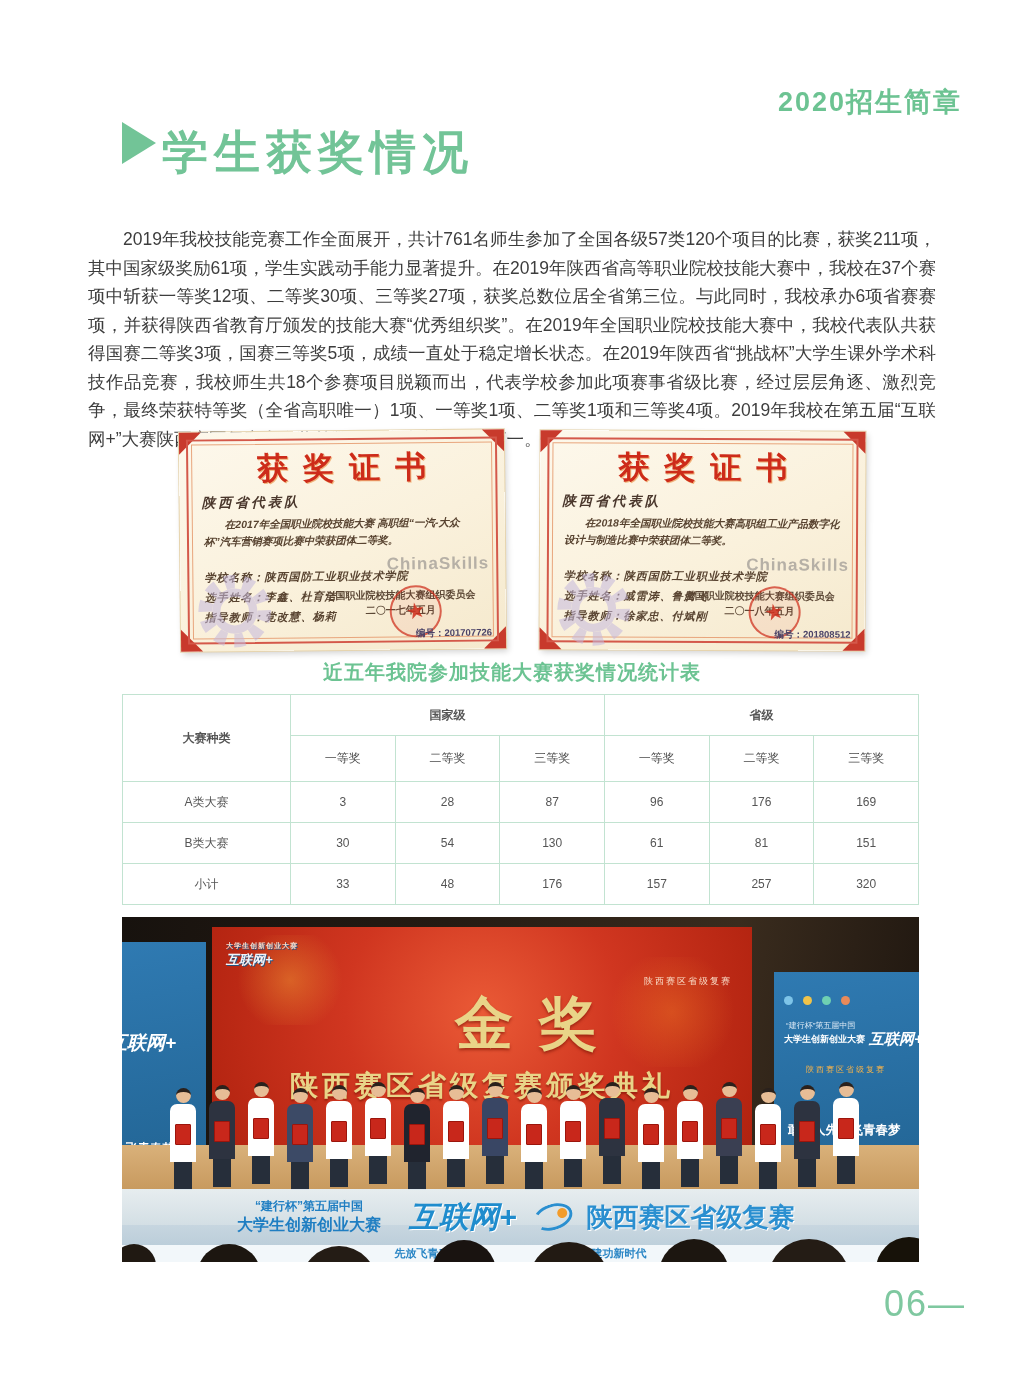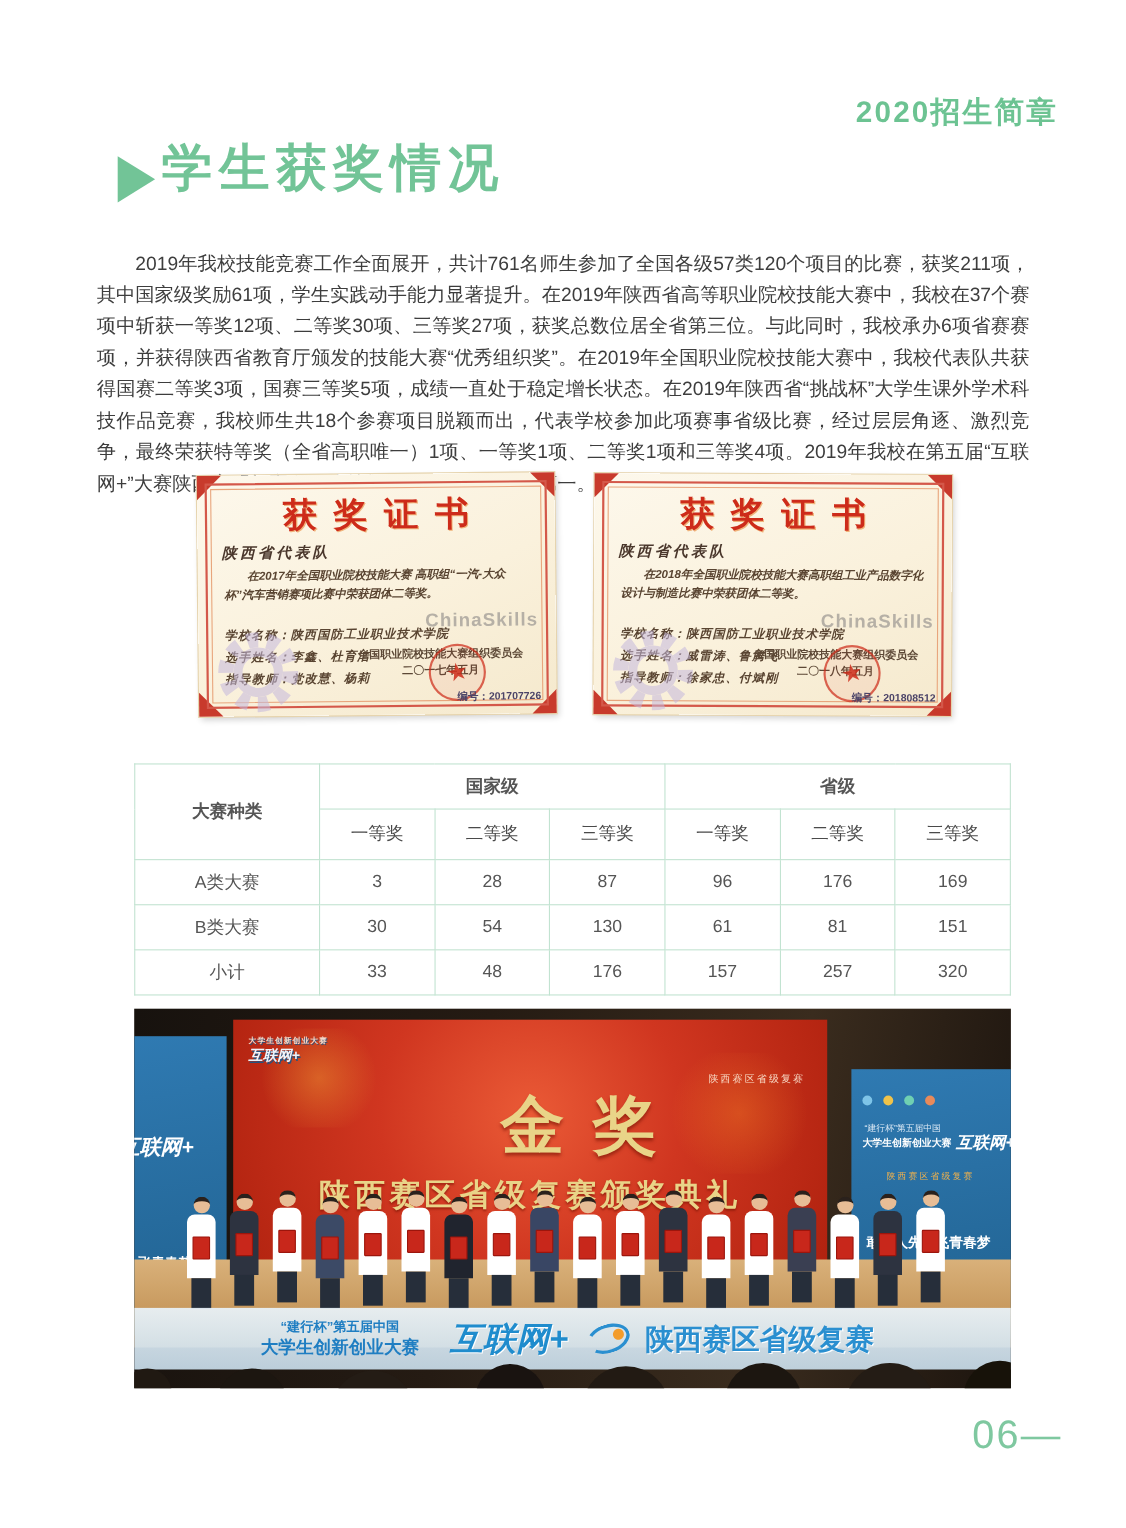--- a/index.html
+++ b/index.html
@@ -5,21 +5,21 @@
   * { margin:0; padding:0; box-sizing:border-box; }
   html,body { background:#ffffff; }
   body { font-family:"Liberation Sans", sans-serif; }
   .page { position:relative; width:1024px; height:1389px; background:#ffffff; overflow:hidden; }
 
   
   .badge { position:absolute; top:84px; right:62px; font-size:27px; font-weight:bold;
            color:#6cc392; letter-spacing:2px; }
 
   
-  .title-row { position:absolute; top:122px; left:107px; display:flex; align-items:flex-end; }
+  .title-row { position:absolute; top:122px; left:122px; display:flex; align-items:flex-start; }
   .tri { width:0; height:0; border-top:21px solid transparent; border-bottom:21px solid transparent;
          border-left:34px solid #72c497; margin-right:6px; }
   .page-title { font-size:46px; font-weight:bold; color:#72c497; letter-spacing:6px; }
 
   
   .intro { position:absolute; top:225px; left:88px; width:848px; font-size:17.5px; line-height:28.5px;
            color:#3d3d3d; text-align:justify; text-indent:2em; }
 
   
   .cert { position:absolute; top:431px; width:325px; height:219px;
@@ -53,21 +53,21 @@
   .cert-seal { position:absolute; right:64px; bottom:12px; width:52px; height:52px; border-radius:50%;
                border:2px solid rgba(205,43,26,0.7); background:rgba(220,60,40,0.07);
                display:flex; align-items:center; justify-content:center; transform:rotate(-12deg); }
   .cert-seal span { color:rgba(205,43,26,0.85); font-size:22px; }
 
   
   .table-title { position:absolute; top:659px; left:0; width:1024px; text-align:center;
                  font-size:20px; font-weight:bold; color:#6cc392; letter-spacing:1px; }
   table.awards { position:absolute; top:694px; left:122px; width:797px; border-collapse:collapse;
                  table-layout:fixed; }
-  table.awards td { border:1px solid #c2e3d1; text-align:center; font-size:16px; color:#555; height:41px; background:#fff; }
+  table.awards td { border:1px solid #c2e3d1; text-align:center; font-size:12px; color:#555; height:41px; background:#fff; }
   td.gcell { background:#85cba3; color:#ffffff; font-weight:bold; font-size:18px; }
   td.cat { font-size:19px; border-right:3px solid #ffffff; }
   td.gp  { border-left:3px solid #ffffff;margin-top:30px; }
   tr.subhead td { height:46px; color:#4a4a4a; }
   td.rowlabel { font-size:16px; color:#4a4a4a; }
 
   
   .photo { position:absolute; top:917px; left:122px; width:797px; height:345px; overflow:hidden;
            background:linear-gradient(100deg,#17120e 0%,#251b13 38%,#3a2c1e 72%,#1c140e 100%); }
   .screen { position:absolute; left:90px; top:10px; width:540px; height:225px;
@@ -203,20 +203,21 @@
     <div class="cert-issuer">
       <div>全国职业院校技能大赛组织委员会</div>
       <div>二〇一八年五月</div>
     </div>
     <div class="cert-seal">
         <span>★</span>
       </div>
     <div class="cert-serial">编号：201808512</div>
   </div>
 
+  <div class="table-title">近五年我院参加技能大赛获奖情况统计表</div>
 
   <table class="awards">
     <colgroup>
         <col style="width:168px">
         <col>
         <col>
         <col>
         <col>
         <col>
         <col>
@@ -413,18 +414,22 @@
 
     <div class="stage-banner">
       <div class="sb-left">
         <div class="s1">“建行杯”第五届中国</div>
         <div class="s2">大学生创新创业大赛</div>
       </div>
       <div class="sb-brand">互联网+</div>
       <div class="sb-swoosh"></div>
       <div class="sb-right">陕西赛区省级复赛</div>
     </div>
+    <div class="bottom-strip">
+      <span>先放飞青春梦</span>
+      <span>头建功新时代</span>
+    </div>
     <div class="heads"></div>
   </div>
 
   <div class="page-num">06—</div>
 
 </div>
 
 </body></html>

